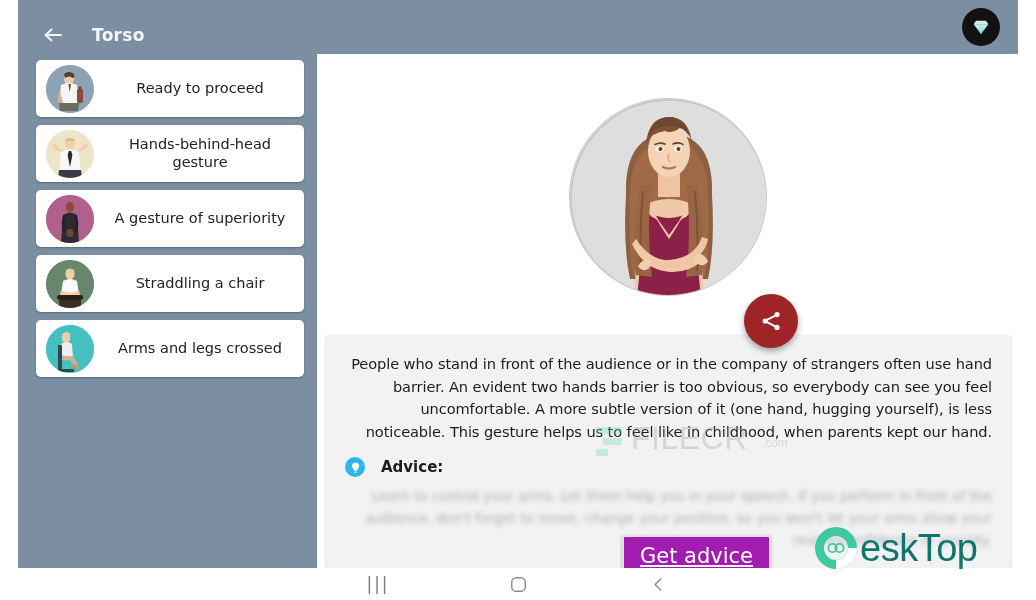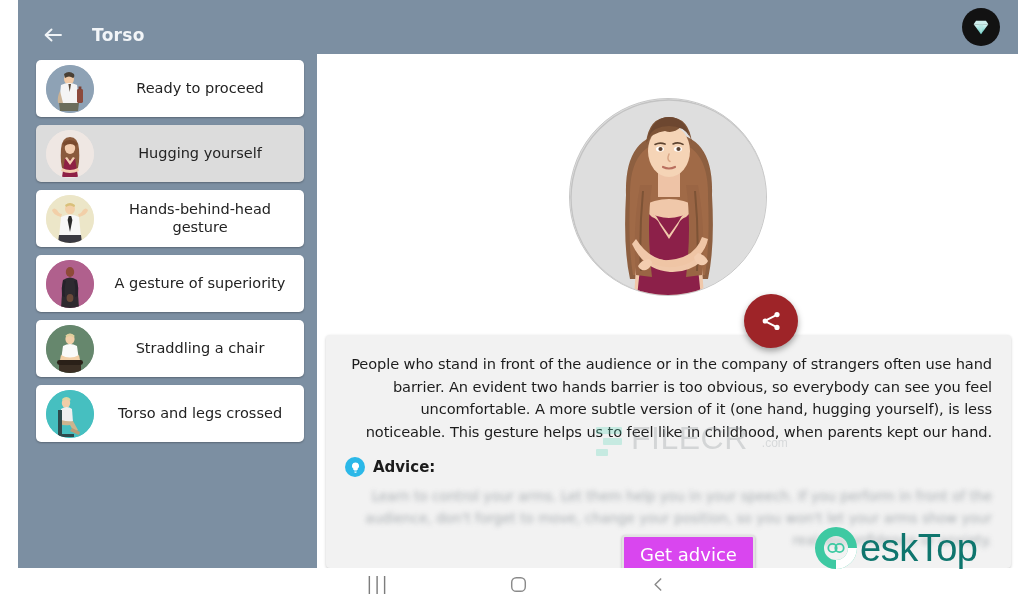--- a/index.html
+++ b/index.html
@@ -152,21 +152,21 @@
     font-size: 14.6px;
     line-height: 1.55;
     color: #1c1c1c;
     font-family: "DejaVu Sans", sans-serif;
     letter-spacing: -0.1px;
   }
   .advice-row {
     display: flex;
     align-items: center;
     margin-top: 14px;
-    gap: 8px;
+    gap: 16px;
   }
   .bulb-icon {
     width: 20px; height: 20px;
     border-radius: 50%;
     background: #2bb8e8;
     display: flex; align-items: center; justify-content: center;
     flex: 0 0 auto;
   }
   .advice-label {
     font-size: 15px;
@@ -181,29 +181,30 @@
     color: #9aa0a5;
     font-family: "DejaVu Sans", sans-serif;
     filter: blur(2.6px);
     opacity: .82;
     user-select: none;
   }
   .get-advice-btn {
     position: absolute;
     left: 296px; top: 200px;
     padding: 7px 16px 8px 16px;
-    background: #d946ef;
+    background: #a21caf;
     border: 2px solid #e2e2e2;
     border-radius: 3px;
     color: #ffffff;
-    font-size: 18px;
+    font-size: 21px;
     font-family: "DejaVu Sans", sans-serif;
     box-shadow: 0 1px 3px rgba(0,0,0,.3);
     cursor: pointer;
     white-space: nowrap;
+    text-decoration: underline;
   }
 
   
   .wm-filecr {
     position: absolute;
     left: 578px; top: 420px;
     display: flex; align-items: flex-start;
     opacity: .30;
     pointer-events: none;
     z-index: 4;
@@ -302,34 +303,20 @@
             <path d="M14 26 q-3 6-2 12 h5 z" fill="#cbb396"></path>
             <rect x="31" y="24" width="6" height="14" rx="1.4" fill="#8c4a3c"></rect>
             <rect x="32.6" y="21.5" width="2.8" height="3" fill="#7a4034"></rect>
             <path d="M13 38 h20 l-1 8 H14 Z" fill="#6b6d5c"></path>
           </svg>
         </div>
         <div class="item-label">Ready to proceed</div>
       </div>
 
 
-      <div class="list-item selected">
-        <div class="item-avatar" style="background:#efe7e3">
-          <svg width="48" height="48" viewBox="0 0 48 48">
-            <circle cx="24" cy="24" r="24" fill="#efe7e3"></circle>
-            <path d="M15 19 q1-12 9-12 q8 0 9 12 q1 14-2 22 H17 q-3-8-2-22 z" fill="#8a5a3c"></path>
-            <ellipse cx="24" cy="18" rx="5.2" ry="6" fill="#f3cdb0"></ellipse>
-            <path d="M16.5 13 q7-6 15 0 q-1 3-2 3 q-5-4-11 0 z" fill="#7a4a2e"></path>
-            <path d="M19 28 q5 3 10 0 l3 19 H16 Z" fill="#8e2045"></path>
-            <path d="M19 28 l5 7 l5-7 l-2-1 l-3 4 l-3-4 z" fill="#f3cdb0"></path>
-            <path d="M16 38 q8 4 16 0 l1 3 q-9 4-18 0 z" fill="#f3cdb0"></path>
-          </svg>
-        </div>
-        <div class="item-label">Hugging yourself</div>
-      </div>
 
       <div class="list-item">
         <div class="item-avatar" style="background:#ece6c8">
           <svg width="48" height="48" viewBox="0 0 48 48">
             <circle cx="24" cy="24" r="24" fill="#ece6c8"></circle>
             <ellipse cx="24" cy="14" rx="5" ry="5.4" fill="#f2cfa8"></ellipse>
             <path d="M19 10 q5-4 10 0 q0 2-1 2 q-4-3-8 0 z" fill="#d9c07a"></path>
             <path d="M15 22 q9-5 18 0 l2 20 H13 Z" fill="#f7f7f7"></path>
             <path d="M22.8 21 h2.4 l1.2 4 l-2.4 12 l-2.4-12 z" fill="#2b2b2b"></path>
             <path d="M15 22 q-8-2-9 -7 q2-3 5 0 q2 4 5 4 z" fill="#f2cfa8"></path>
@@ -375,21 +362,21 @@
             <circle cx="24" cy="24" r="24" fill="#46bfc0"></circle>
             <ellipse cx="20" cy="13" rx="4.2" ry="4.8" fill="#f0cda8"></ellipse>
             <path d="M16 9 q4.5-4 8.5 0 q0 2-1 2 q-3-3-6.5 0 z" fill="#ddd6a0"></path>
             <path d="M15 19 q6-4 11 0 l1 13 H15 Z" fill="#efefef"></path>
             <path d="M15 30 q7 2 12 1 l5 9 l-4 2 l-4-7 q-6 1-10-1 z" fill="#cdb48e"></path>
             <path d="M26 38 l8 4 l-1 3 l-9-4 z" fill="#b99b76"></path>
             <path d="M12 20 h4 v26 h-4 z" fill="#2e4a4c"></path>
             <path d="M12 44 h16 v3 H12 z" fill="#2e4a4c"></path>
           </svg>
         </div>
-        <div class="item-label">Torso and legs crossed</div>
+        <div class="item-label">Arms and legs crossed</div>
       </div>
     </div>
 
     <div class="content">
 
       <div class="hero">
         <div class="hero-circle">
           <svg width="198" height="198" viewBox="0 0 198 198">
             <circle cx="99" cy="99" r="99" fill="#dedede"></circle>
 

